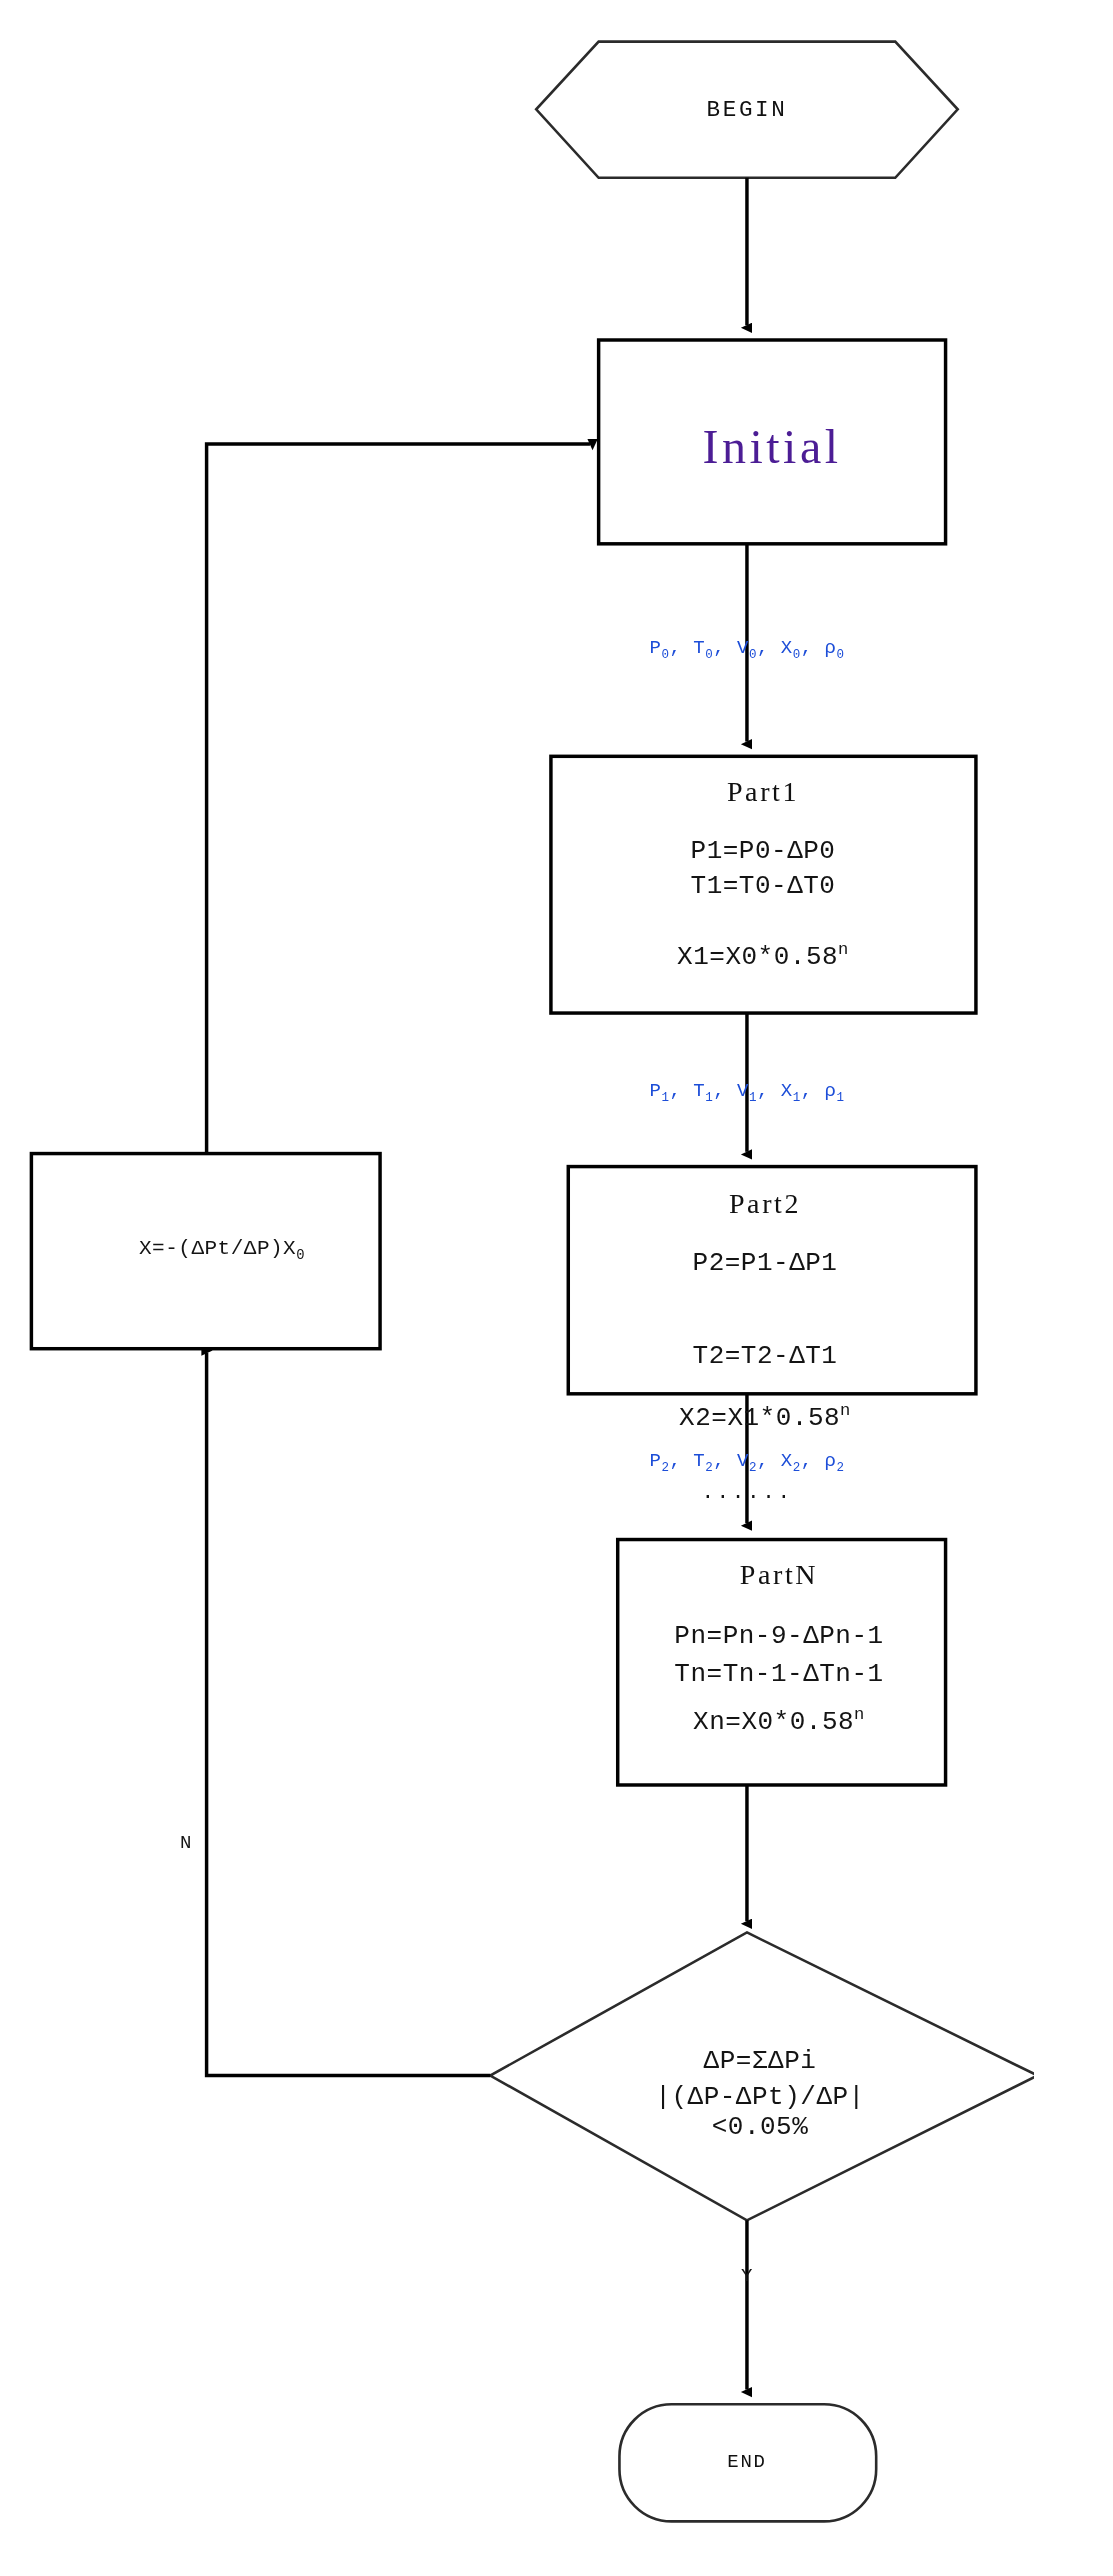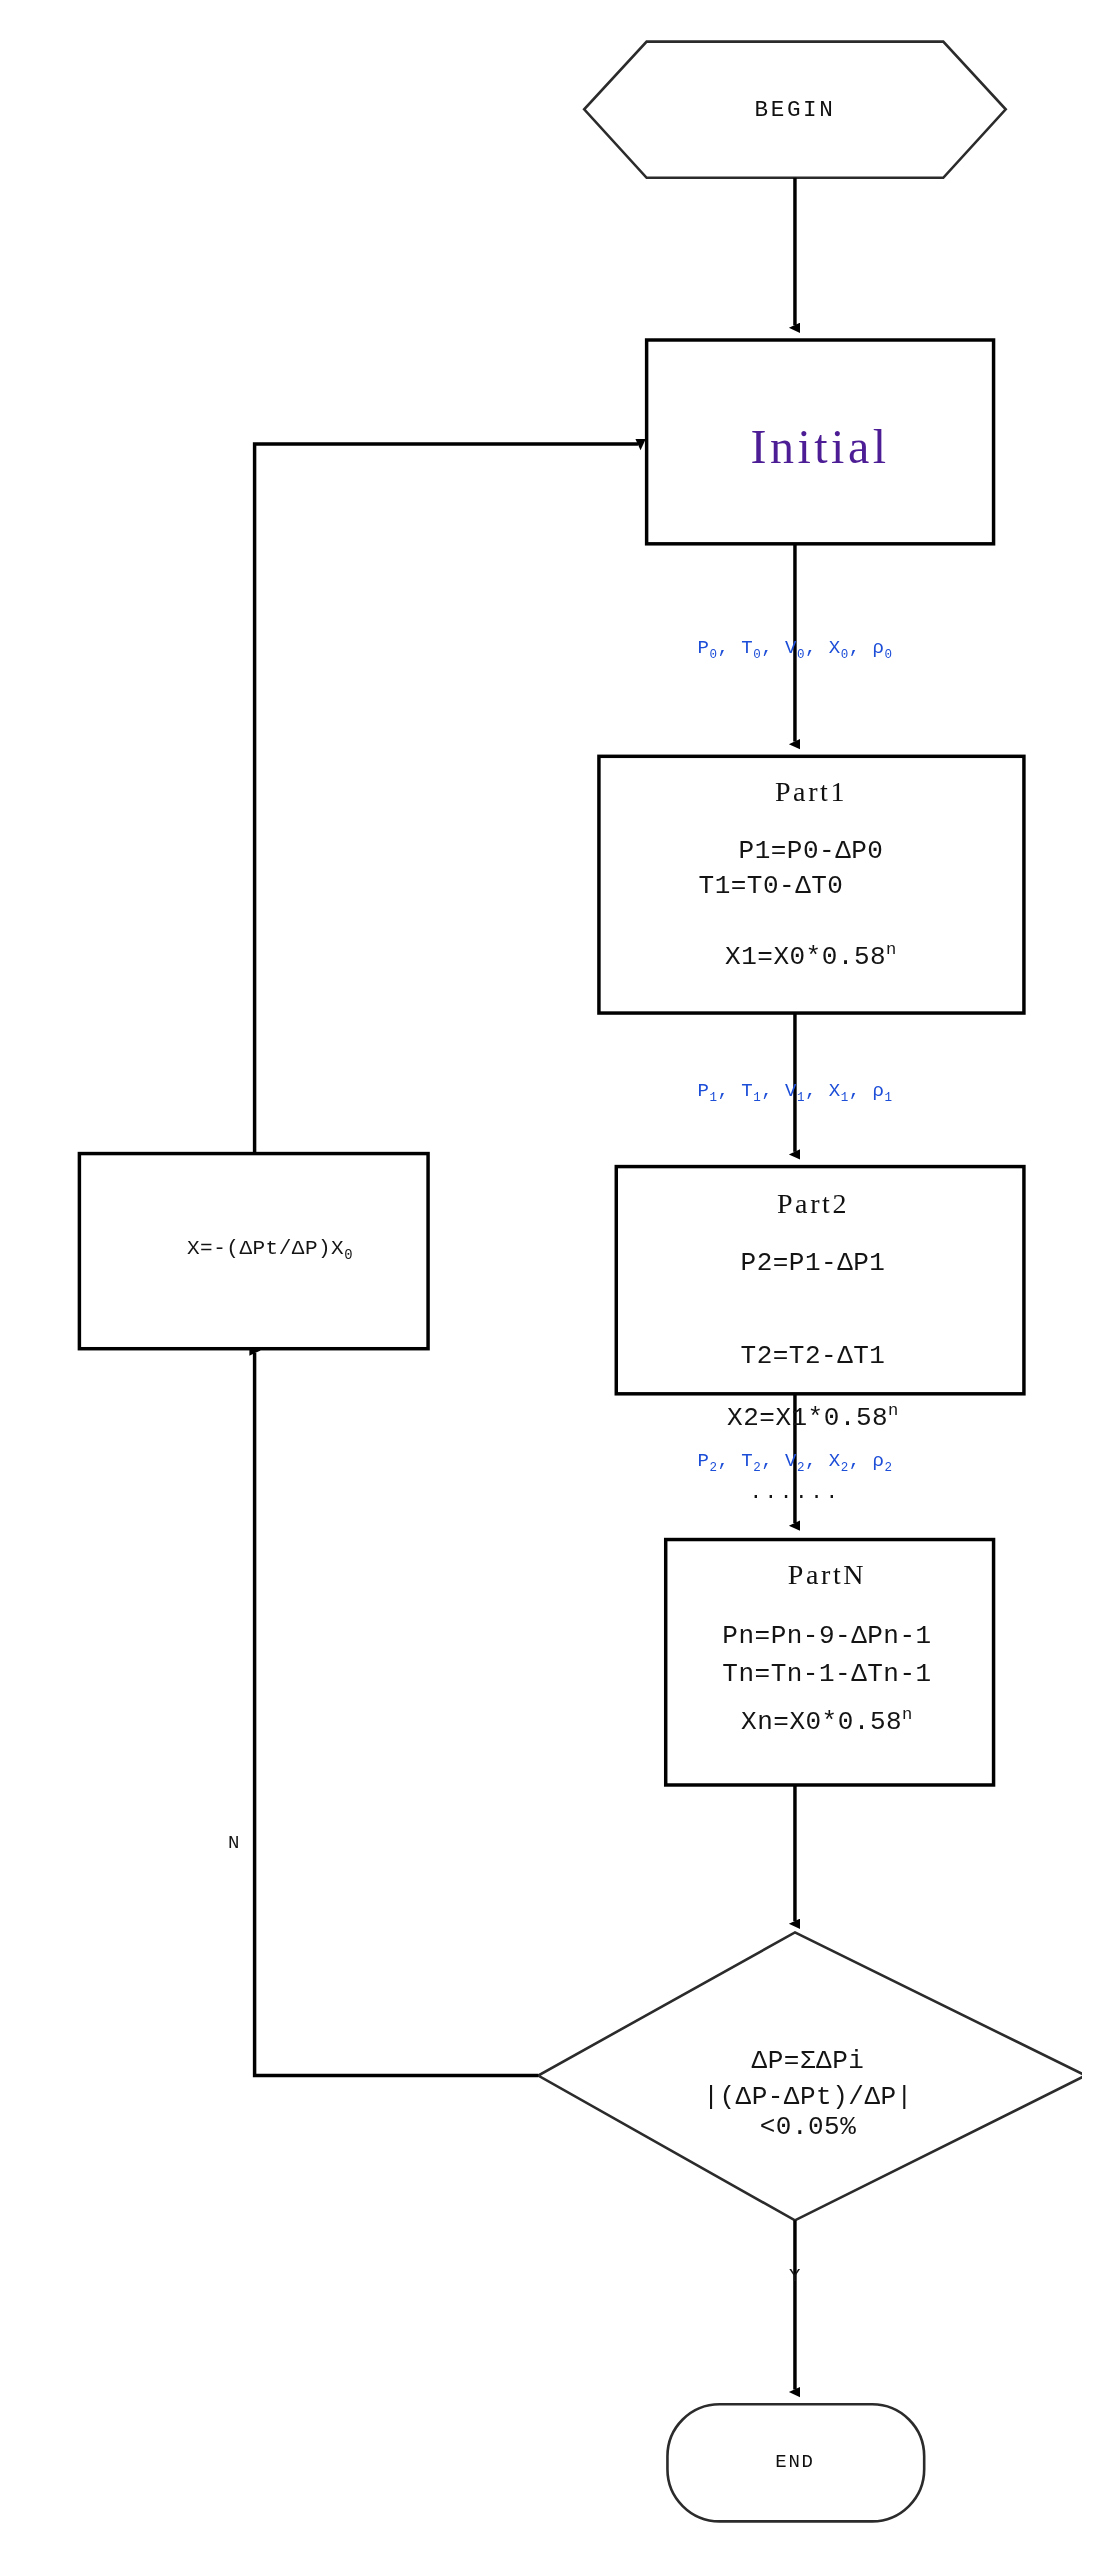--- a/index.html
+++ b/index.html
@@ -10,21 +10,20 @@
   body {
     font-family: "Liberation Mono", "DejaVu Sans Mono", monospace;
     color: #000000;
   }
   #page {
     position: relative;
     width: 1034px;
     height: 2576px;
     background: #ffffff;
     overflow: hidden;
-    margin-left: 48px;
   }
   svg#flow {
     position: absolute;
     left: 0;
     top: 0;
     width: 1114px;
     height: 2576px;
   }
   .shape-stroke {
     fill: #ffffff;
@@ -166,21 +165,21 @@
   <div class="lbl title-big t-center" style="left:772px; top:419px;">Initial</div>
 
   <div class="stack edge-label" style="left:747px; top:637px;">
     <span>P</span><span class="sb">0</span><span>, </span><span>T</span><span class="sb">0</span><span>, </span><span>V</span><span class="sb">0</span><span>, </span><span>X</span><span class="sb">0</span><span>, </span><span>ρ</span><span class="sb">0</span>
   </div>
 
   <div class="lbl title-mid t-center" style="left:763px; top:776px;">Part1</div>
   <div class="stack body-line" style="left:763px; top:837px;">
     <span>P1=P0-</span><span>Δ</span><span>P0</span>
   </div>
-  <div class="stack body-line" style="left:723px; top:872px;">
+  <div class="stack body-line" style="left:763px; top:872px;">
     <span>T1=T0-</span><span>Δ</span><span>T0</span>
   </div>
   <div class="stack body-line" style="left:763px; top:935px;">
     <span>X1=X0*0.58</span><span class="sp">n</span>
   </div>
 
   <div class="stack edge-label" style="left:747px; top:1080px;">
     <span>P</span><span class="sb">1</span><span>, </span><span>T</span><span class="sb">1</span><span>, </span><span>V</span><span class="sb">1</span><span>, </span><span>X</span><span class="sb">1</span><span>, </span><span>ρ</span><span class="sb">1</span>
   </div>
 

